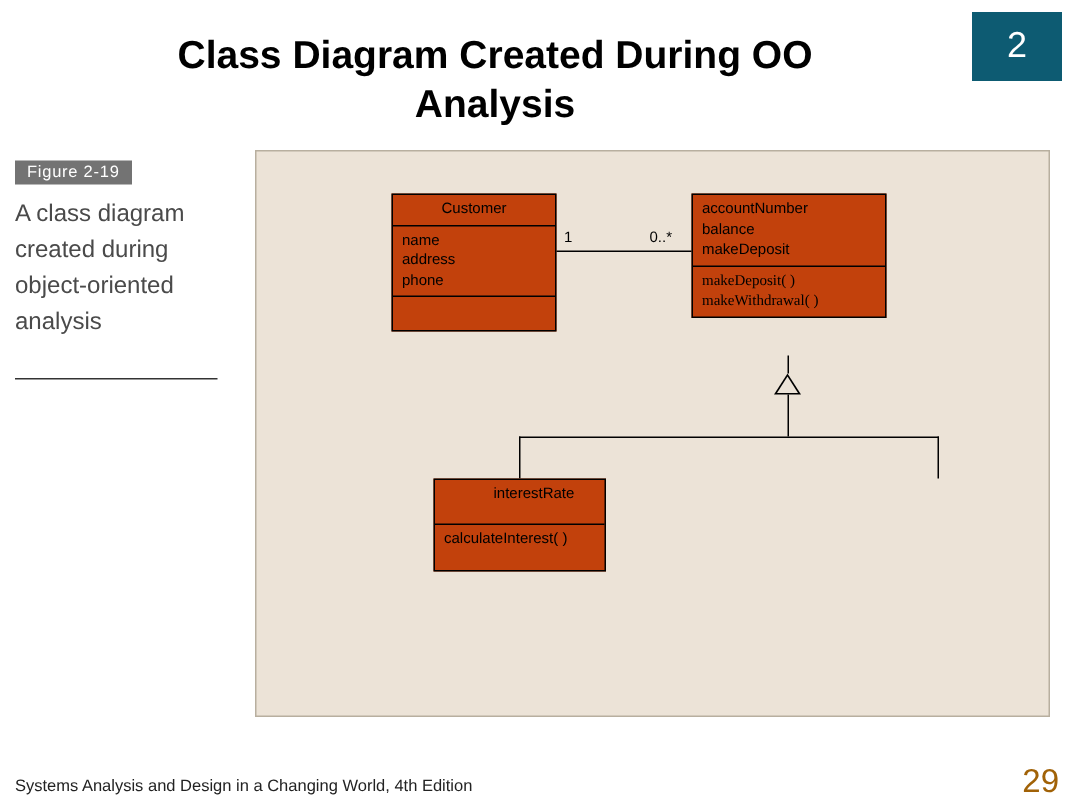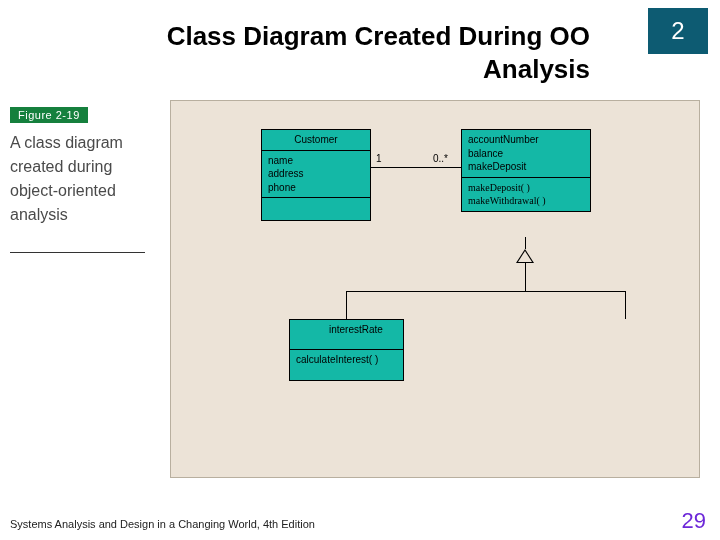--- a/index.html
+++ b/index.html
@@ -17,31 +17,31 @@
     background: #0d5b72;
     color: #fff;
     font-size: 24px;
     display: flex; align-items: center; justify-content: center;
   }
   .title {
     position: absolute;
     top: 20px; left: 70px;
     width: 520px;
     font-size: 26px;
-    text-align: right;
+    text-align: center;
     line-height: 1.25;
   }
   .fig-block {
     position: absolute;
     top: 105px; left: 10px;
     width: 150px;
   }
   .fig-label {
     display: inline-block;
-    background: #15803d;
+    background: #737373;
     color: #fff;
     font-size: 11px;
     padding: 2px 8px;
     letter-spacing: 0.5px;
   }
   .fig-caption {
     font-size: 16px;
     color: #4a4a4a;
     margin-top: 8px;
     line-height: 1.5;
@@ -51,21 +51,21 @@
   }
   .diagram-area {
     position: absolute;
     top: 100px; left: 170px;
     width: 530px; height: 378px;
     background: #ece3d7;
     border: 1px solid #b8af9f;
   }
   .uml-class {
     position: absolute;
-    background: #14b8a6;
+    background: #c2410c;
     border: 1px solid #000;
     font-size: 10px;
     color: #000;
   }
   .uml-class .sec {
     border-bottom: 1px solid #000;
     padding: 3px 6px;
     min-height: 14px;
     line-height: 1.35;
   }
@@ -99,21 +99,21 @@
   .footer-left {
     position: absolute;
     bottom: 10px; left: 10px;
     font-size: 11px;
     color: #222;
   }
   .page-num {
     position: absolute;
     bottom: 6px; right: 14px;
     font-size: 22px;
-    color: #6d28d9;
+    color: #a16207;
   }
 </style>
 </head>
 <body>
 
 <div class="chapter-badge">2</div>
 
 <h1 class="title">Class Diagram Created During OO Analysis</h1>
 
 <div class="fig-block">

